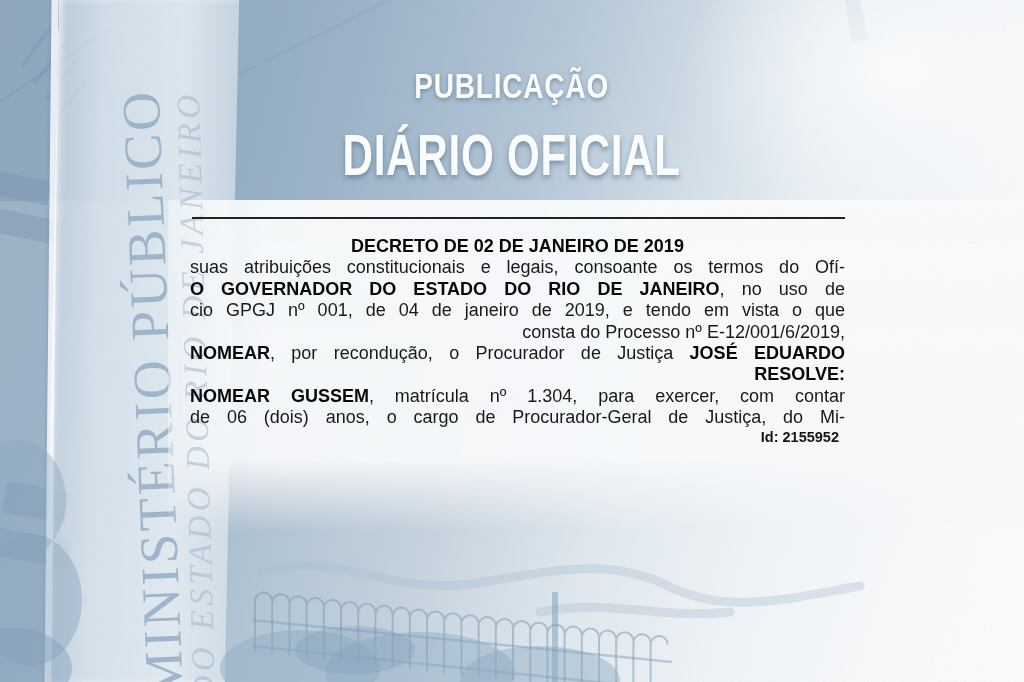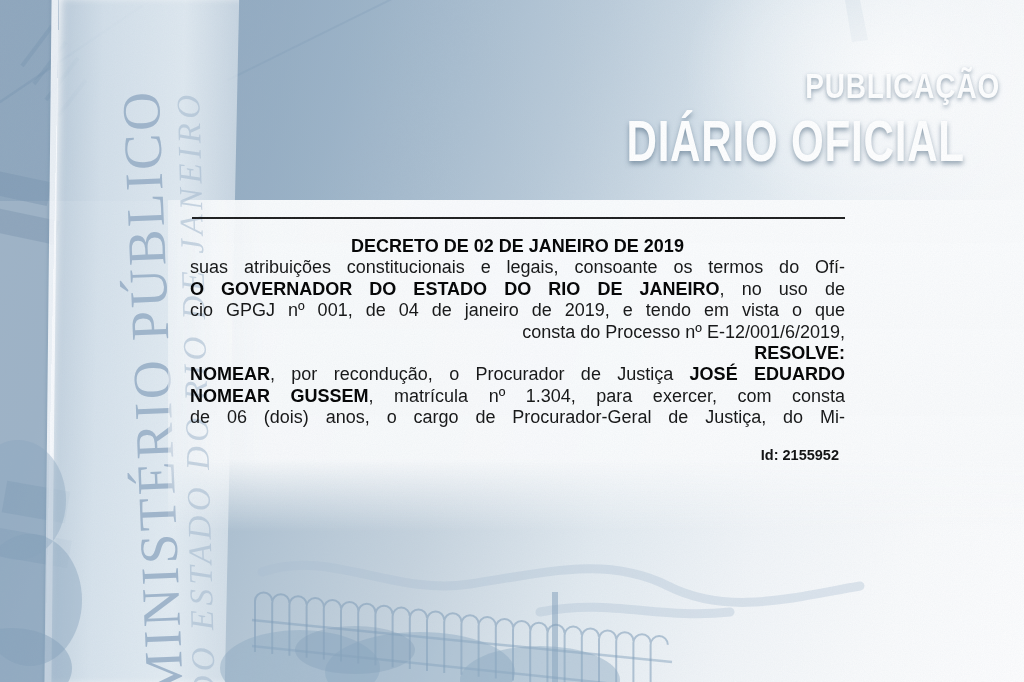--- a/index.html
+++ b/index.html
@@ -49,27 +49,27 @@
   .section-title{
     font-family:"Liberation Serif",serif;font-weight:bold;font-size:27px;
     word-spacing:9px;letter-spacing:.5px;color:#101010;padding-left:30px;line-height:34px;
   }
   .section-rule{height:2px;background:#1c1c1c;margin:5px 0 0 2px;}
   .decree{margin-top:17px;font-size:18px;line-height:21.4px;}
   .dline{white-space:nowrap;text-align:right;}
   .dline.j{text-align:justify;text-align-last:justify;white-space:normal;}
   .dline.c{text-align:center;}
   .dline .b{font-weight:700;color:#000;margin-top:40px;}
-  .id-ref{font-size:14.5px;font-weight:700;text-align:right;padding-right:6px;margin-top:18px;color:#0d0d0d;}
+  .id-ref{font-size:14.5px;font-weight:700;text-align:right;padding-right:6px;margin-top:0;color:#0d0d0d;}
 
   
-  .banner{position:absolute;left:0;right:0;top:66px;text-align:right;z-index:7;color:#ffffff;}
+  .banner{position:absolute;left:0;right:0;top:66px;text-align:center;z-index:7;color:#ffffff;}
   .banner .cond{display:inline-block;transform:scaleX(.8);transform-origin:center;white-space:nowrap;}
   .banner-kicker{font-size:35px;font-weight:700;letter-spacing:1px;text-shadow:0 2px 5px rgba(66,92,116,.55);}
-  .banner-title{font-size:57px;font-weight:700;letter-spacing:1px;margin-top:2px;text-shadow:0 3px 6px rgba(66,92,116,.55);}
+  .banner-title{font-size:57px;font-weight:700;letter-spacing:1px;margin-top:16px;text-shadow:0 3px 6px rgba(66,92,116,.55);}
   .banner-title .cond{transform:scaleX(.74);}
   .noise{z-index:9;opacity:.10;}
 </style>
 </head>
 <body>
 
 <svg class="layer" viewBox="0 0 1024 682" aria-hidden="true">
   <g stroke-linecap="round" fill="none">
     <path d="M0 102 L142 6" stroke="rgba(125,153,179,.5)" stroke-width="2.5"></path>
     <path d="M228 80 L402 -6" stroke="rgba(138,164,189,.45)" stroke-width="2"></path>
@@ -121,23 +121,23 @@
 <div class="wm wm2">DO ESTADO DO RIO DE JANEIRO</div>
 
 <div class="paper-content">
   <div class="section-rule"></div>
   <div class="decree">
       <div class="dline c"><span class="b">DECRETO DE 02 DE JANEIRO DE 2019</span></div>
       <div class="dline j"><span>suas atribuições constitucionais e legais, consoante os termos do Ofí-</span></div>
       <div class="dline j"><span class="b">O GOVERNADOR DO ESTADO DO RIO DE JANEIRO</span><span>, no uso de</span></div>
       <div class="dline j"><span>cio GPGJ nº 001, de 04 de janeiro de 2019, e tendo em vista o que</span></div>
       <div class="dline"><span>consta do Processo nº E-12/001/6/2019,</span></div>
+      <div class="dline j"><span class="b">NOMEAR</span><span>, por recondução, o Procurador de Justiça </span><span class="b">JOSÉ EDUARDO</span></div>
       <div class="dline"><span class="b">RESOLVE:</span></div>
-      <div class="dline j"><span class="b">NOMEAR</span><span>, por recondução, o Procurador de Justiça </span><span class="b">JOSÉ EDUARDO</span></div>
-      <div class="dline j"><span class="b">NOMEAR GUSSEM</span><span>, matrícula nº 1.304, para exercer, com consta</span></div>
+      <div class="dline j"><span class="b">NOMEAR GUSSEM</span><span>, matrícula nº 1.304, para exercer, com contar</span></div>
       <div class="dline j"><span>de 06 (dois) anos, o cargo de Procurador-Geral de Justiça, do Mi-</span></div>
     </div>
   <div class="id-ref">Id: 2155952</div>
 </div>
 
 <div class="banner">
   <div class="banner-kicker"><span class="cond">PUBLICAÇÃO</span></div>
   <div class="banner-title"><span class="cond">DIÁRIO OFICIAL</span></div>
 </div>
 

